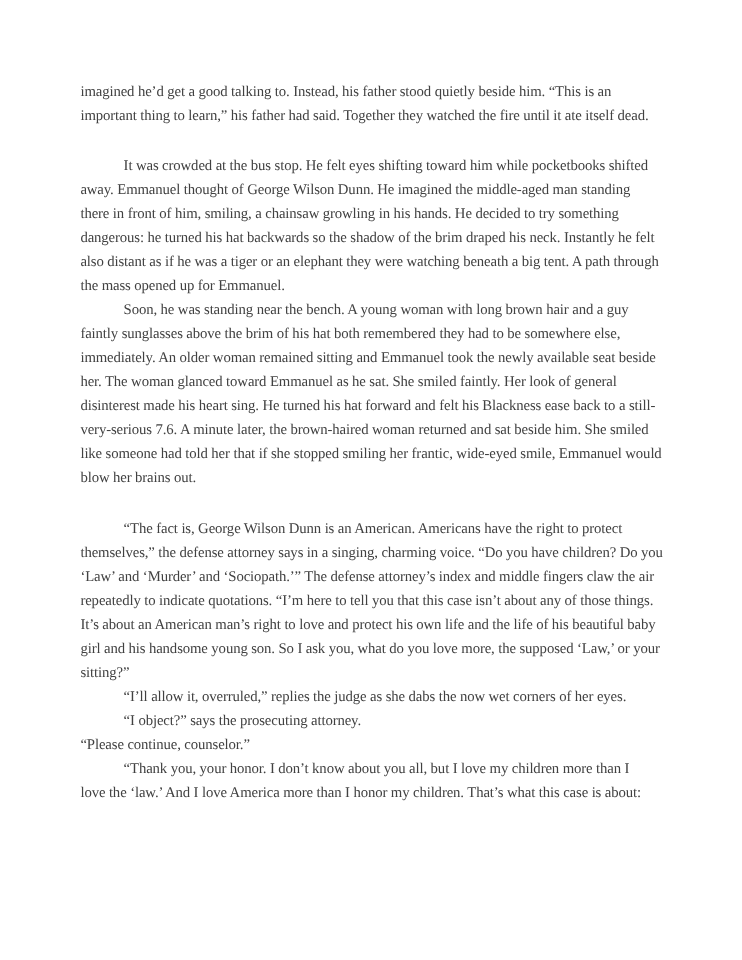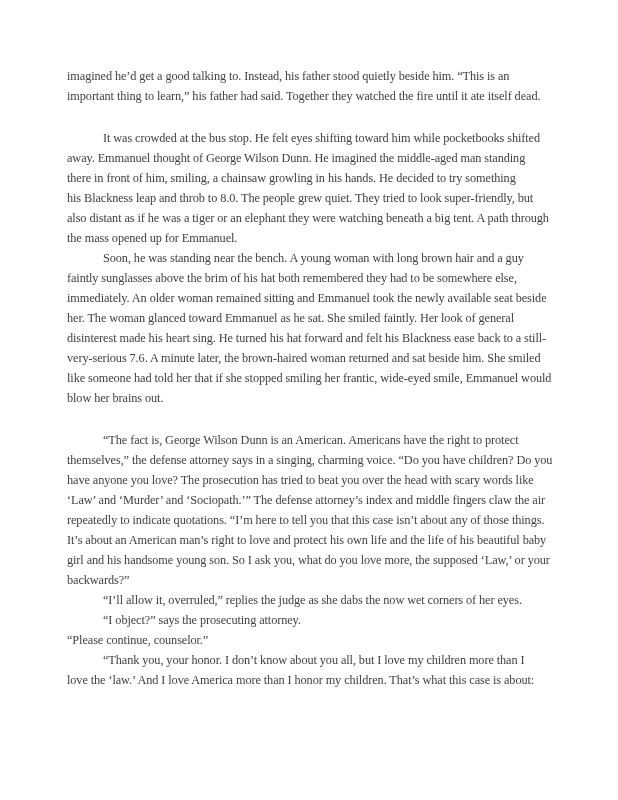--- a/index.html
+++ b/index.html
@@ -41,39 +41,38 @@
 <body>
 
 <div class="page">
   <div class="text-block">
       <div class="line">imagined he’d get a good talking to. Instead, his father stood quietly beside him. “This is an</div>
       <div class="line">important thing to learn,” his father had said. Together they watched the fire until it ate itself dead.</div>
       <div class="line blank"></div>
       <div class="line indent">It was crowded at the bus stop. He felt eyes shifting toward him while pocketbooks shifted</div>
       <div class="line">away. Emmanuel thought of George Wilson Dunn. He imagined the middle-aged man standing</div>
       <div class="line">there in front of him, smiling, a chainsaw growling in his hands. He decided to try something</div>
-      <div class="line">his Blackness leap and throb to 8.0. The people grew quiet. They tried to look super-friendly, but</div>
+      <div class="line">dangerous: he turned his hat backwards so the shadow of the brim draped his neck. Instantly he felt</div>
       <div class="line">also distant as if he was a tiger or an elephant they were watching beneath a big tent. A path through</div>
       <div class="line">the mass opened up for Emmanuel.</div>
       <div class="line indent">Soon, he was standing near the bench. A young woman with long brown hair and a guy</div>
       <div class="line">faintly sunglasses above the brim of his hat both remembered they had to be somewhere else,</div>
       <div class="line">immediately. An older woman remained sitting and Emmanuel took the newly available seat beside</div>
       <div class="line">her. The woman glanced toward Emmanuel as he sat. She smiled faintly. Her look of general</div>
       <div class="line">disinterest made his heart sing. He turned his hat forward and felt his Blackness ease back to a still-</div>
       <div class="line">very-serious 7.6. A minute later, the brown-haired woman returned and sat beside him. She smiled</div>
       <div class="line">like someone had told her that if she stopped smiling her frantic, wide-eyed smile, Emmanuel would</div>
       <div class="line">blow her brains out.</div>
       <div class="line blank"></div>
       <div class="line indent">“The fact is, George Wilson Dunn is an American. Americans have the right to protect</div>
       <div class="line">themselves,” the defense attorney says in a singing, charming voice. “Do you have children? Do you</div>
-      <div class="line">have anyone you love? The prosecution has tried to beat you over the head with scary words like</div>
       <div class="line">‘Law’ and ‘Murder’ and ‘Sociopath.’” The defense attorney’s index and middle fingers claw the air</div>
       <div class="line">repeatedly to indicate quotations. “I’m here to tell you that this case isn’t about any of those things.</div>
       <div class="line">It’s about an American man’s right to love and protect his own life and the life of his beautiful baby</div>
       <div class="line">girl and his handsome young son. So I ask you, what do you love more, the supposed ‘Law,’ or your</div>
-      <div class="line">backwards?”</div>
+      <div class="line">sitting?”</div>
       <div class="line indent">“I’ll allow it, overruled,” replies the judge as she dabs the now wet corners of her eyes.</div>
       <div class="line indent">“I object?” says the prosecuting attorney.</div>
       <div class="line">“Please continue, counselor.”</div>
       <div class="line indent">“Thank you, your honor. I don’t know about you all, but I love my children more than I</div>
       <div class="line">love the ‘law.’ And I love America more than I honor my children. That’s what this case is about:</div>
     </div>
 </div>
 
 </body></html>

